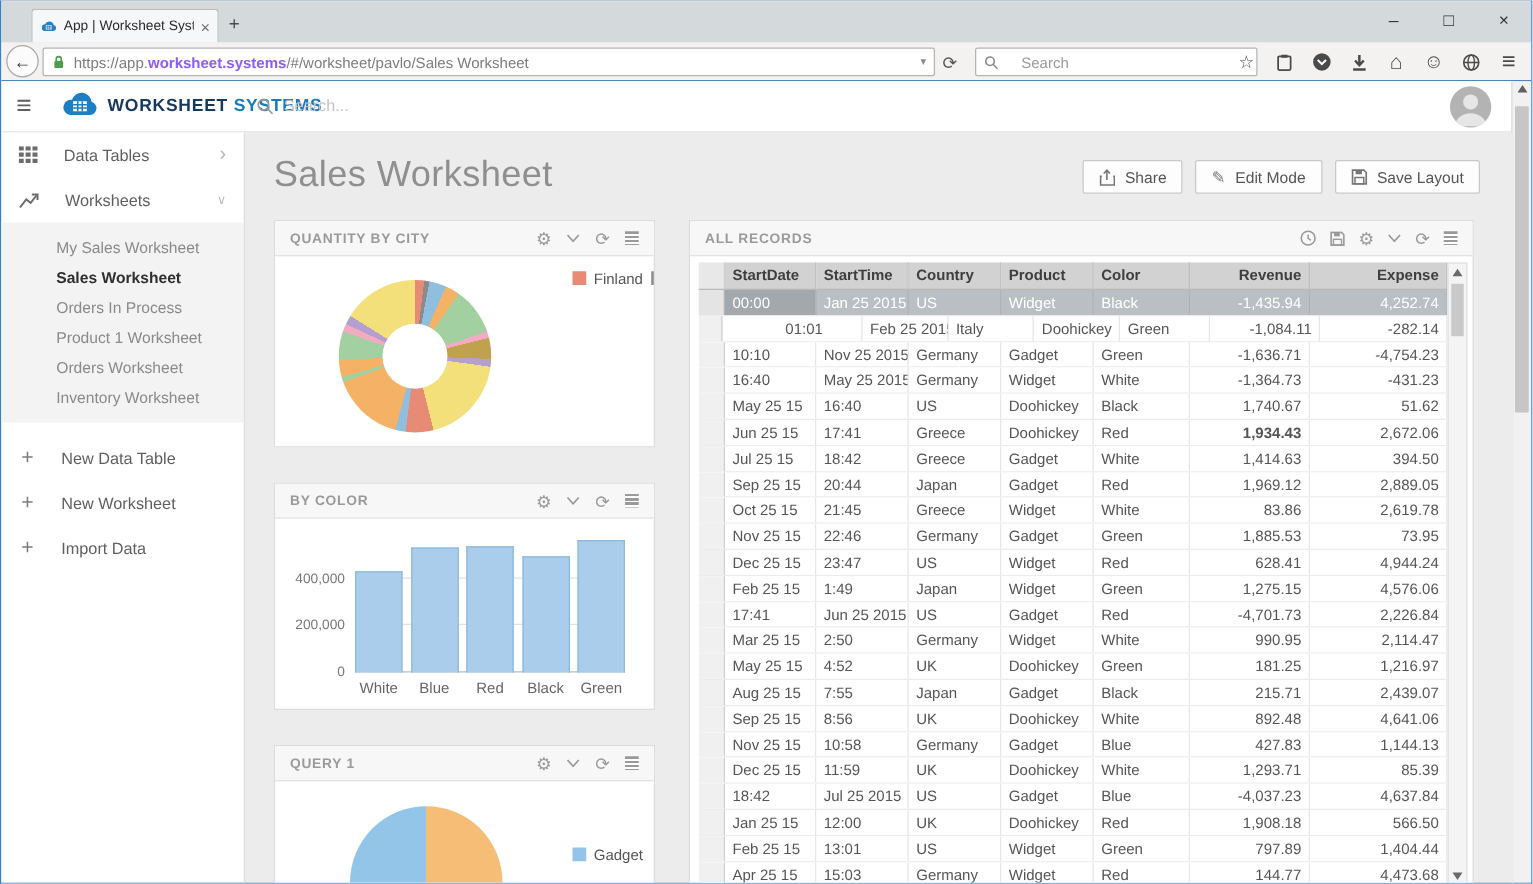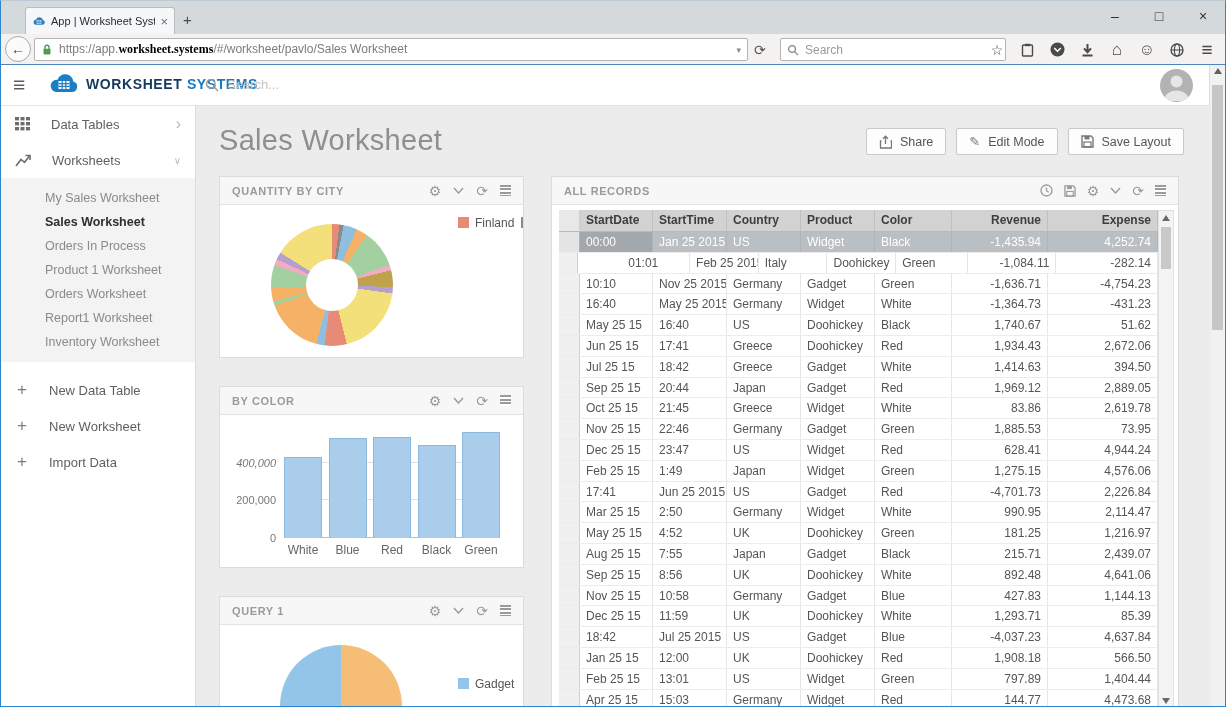--- a/index.html
+++ b/index.html
@@ -21,25 +21,25 @@
 
   
   #navbar { position:absolute; left:0; top:33px; width:100%; height:31px; background:#f3f2f1;
             border-bottom:1px solid #4d86be; }
   .backbtn { position:absolute; left:4px; top:2px; width:26px; height:26px; border-radius:50%;
              border:1px solid #a9a9a9; background:#fbfbfb; display:flex; align-items:center; justify-content:center;
              font-size:14px; color:#3a3a3a; }
   .urlbar { position:absolute; left:33px; top:4px; width:714px; height:23px; background:#fff;
             border:1px solid #b4b4b4; border-radius:2px; display:flex; align-items:center; padding:0 6px; gap:6px; }
   .url-text { font-size:12px; color:#7c7c7c; white-space:nowrap; overflow:hidden; flex:1; }
-  .url-text b { color:#000000;font-family:Liberation Serif, serif; }
+  .url-text b { color:#8b5cf6; }
   .url-drop { font-size:9px; color:#8a8a8a; }
   .reload { position:absolute; left:753px; top:8px; font-size:14px; color:#555; }
   .searchbar { position:absolute; left:779px; top:4px; width:226px; height:23px; background:#fff;
-               border:1px solid #b4b4b4; border-radius:2px; display:flex; align-items:center; padding:0 6px; gap:6px; }
+               border:1px solid #b4b4b4; border-radius:2px; display:flex; align-items:center; padding:0 6px; gap:18px; }
   .search-ph { font-size:12px; color:#9a9a9a; }
   .nav-icons { position:absolute; right:10px; top:0; height:31px; display:flex; align-items:center; gap:14px; }
   .nav-ic { width:16px; height:16px; display:flex; align-items:center; justify-content:center; color:#4a4a4a; font-size:14px; }
 
   
   #appheader { position:absolute; left:0; top:64px; width:1210px; height:41px; background:#fff;
                border-bottom:1px solid #e4e4e4; }
   .hamb { position:absolute; left:12px; top:8px; font-size:21px; color:#5e5e5e; }
   .logo { position:absolute; left:48px; top:6px; display:flex; align-items:center; gap:7px; }
   .brand { font-size:14px; font-weight:bold; letter-spacing:.6px; color:#15395c; }
@@ -264,21 +264,20 @@
       </svg>
       <span class="side-label">Worksheets</span>
       <span class="side-chev" style="font-size:10px;">∨</span>
     </div>
     <div id="ws-sub">
         <div class="ws-item">My Sales Worksheet</div>
         <div class="ws-item active">Sales Worksheet</div>
         <div class="ws-item">Orders In Process</div>
         <div class="ws-item">Product 1 Worksheet</div>
         <div class="ws-item">Orders Worksheet</div>
-        <div class="ws-item">Report1 Worksheet</div>
         <div class="ws-item">Inventory Worksheet</div>
       </div>
     <div style="padding-top:10px;">
         <div class="side-action">
           <span class="plus">+</span>
           <span class="side-label">New Data Table</span>
         </div>
         <div class="side-action">
           <span class="plus">+</span>
           <span class="side-label">New Worksheet</span>
@@ -384,21 +383,21 @@
             </span>
         </span>
       </div>
       <div id="bar-wrap">
         <div id="bar-grid">
             <div class="gridline axis" style="bottom: 0px;"></div>
             <div class="ytick" style="bottom: -6px;">0</div>
             <div class="gridline" style="bottom: 37.6667px;"></div>
             <div class="ytick" style="bottom: 31.6667px;">200,000</div>
             <div class="gridline" style="bottom: 75.3333px;"></div>
-            <div class="ytick" style="bottom: 69.3333px; font-style: italic;">400,000</div>
+            <div class="ytick" style="bottom: 69.3333px;">400,000</div>
           </div>
         <div id="bar-bars">
             <div class="bar" style="height: 81px; background: rgb(169, 205, 234);"></div>
             <div class="bar" style="height: 100px; background: rgb(169, 205, 234);"></div>
             <div class="bar" style="height: 101px; background: rgb(169, 205, 234);"></div>
             <div class="bar" style="height: 93px; background: rgb(169, 205, 234);"></div>
             <div class="bar" style="height: 106px; background: rgb(169, 205, 234);"></div>
           </div>
         <div id="bar-cats">
             <div class="bar-cat">White</div>
@@ -529,21 +528,21 @@
             <div class="td num" style="width: 96px;">1,740.67</div>
             <div class="td num" style="width: 110px;">51.62</div>
           </div>
           <div class="t-row">
             <div class="td gutter"></div>
             <div class="td" style="width: 73px;">Jun 25 15</div>
             <div class="td" style="width: 74px;">17:41</div>
             <div class="td" style="width: 74px;">Greece</div>
             <div class="td" style="width: 74px;">Doohickey</div>
             <div class="td" style="width: 77px;">Red</div>
-            <div class="td num" style="width: 96px;">1,934.43</div>
+            <div class="td num" style="width: 96px; font-weight: bold;">1,934.43</div>
             <div class="td num" style="width: 110px;">2,672.06</div>
           </div>
           <div class="t-row">
             <div class="td gutter"></div>
             <div class="td" style="width: 73px;">Jul 25 15</div>
             <div class="td" style="width: 74px;">18:42</div>
             <div class="td" style="width: 74px;">Greece</div>
             <div class="td" style="width: 74px;">Gadget</div>
             <div class="td" style="width: 77px;">White</div>
             <div class="td num" style="width: 96px;">1,414.63</div>

